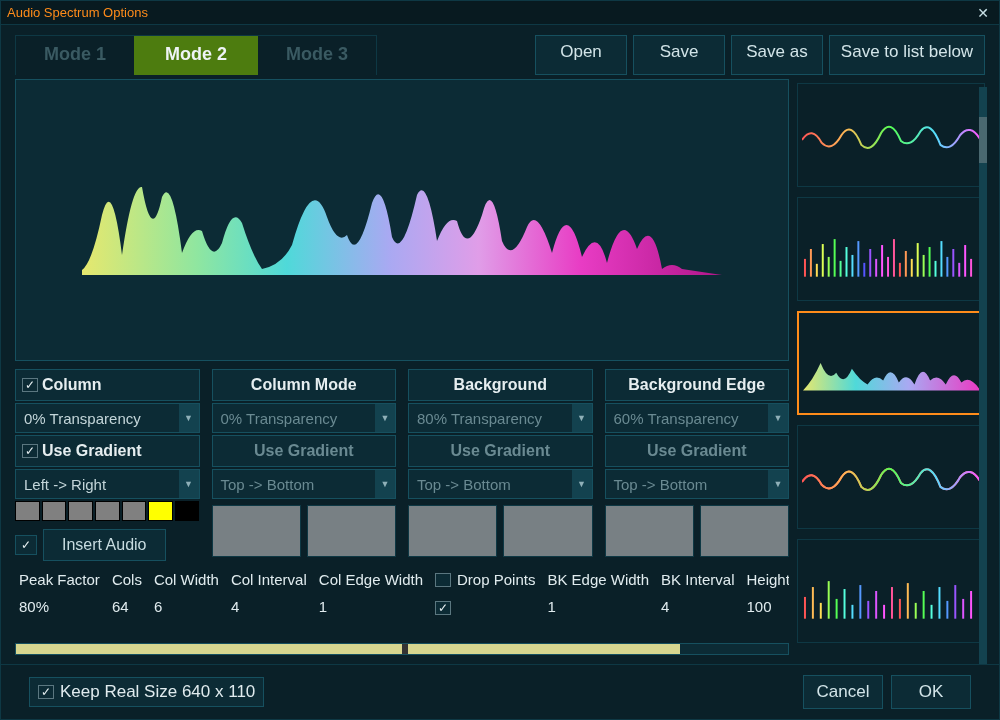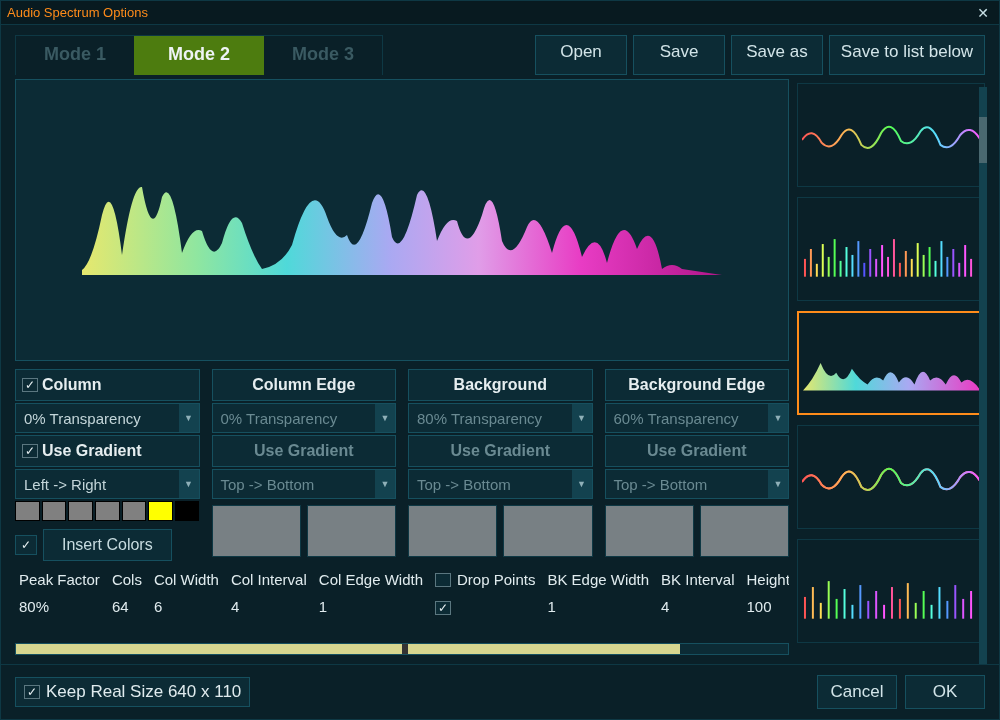--- a/index.html
+++ b/index.html
@@ -4,21 +4,21 @@
 <style>
   * { box-sizing: border-box; margin: 0; padding: 0; font-family: "Segoe UI", Arial, sans-serif; }
   body { background: #000; width: 1000px; height: 720px; overflow: hidden; }
   .window { width: 1000px; height: 720px; background: #0a2028; border: 1px solid #0e3844; display: flex; flex-direction: column; }
   .titlebar { height: 24px; background: #081a20; display: flex; align-items: center; padding: 4px 6px; border-bottom: 1px solid #0e3844; }
   .titlebar .title { color: #ff8c1a; font-size: 13px; flex: 1; }
   .titlebar .close { color: #c8e0e6; font-size: 14px; cursor: pointer; padding: 0 4px; }
 
   .toprow { display: flex; gap: 6px; padding: 10px 14px 4px 14px; }
   .modetabs { display: flex; border: 1px solid #0e3844; border-bottom: none; }
-  .modetab { padding: 8px 28px 10px; font-size: 18px; font-weight: bold; color: #3a5a62; cursor: pointer; border-right: 6px solid #4d7c0f; }
+  .modetab { padding: 8px 28px 10px; font-size: 18px; font-weight: bold; color: #3a5a62; cursor: pointer; border-right: 3px solid #4d7c0f; }
   .modetab:last-child { border-right: none; }
   .modetab.active { color: #eef4f5; background: #4d7c0f; }
   .spacer { flex: 1; }
   .btn { background: #0c2b35; border: 1px solid #16505f; color: #d2e4e8; font-size: 17px; padding: 6px 0; width: 92px; text-align: center; cursor: pointer; }
   .btn.wide { width: 156px; }
 
   .mainrow { display: flex; gap: 8px; padding: 0 14px 0 14px; flex: 1; min-height: 0; }
   .leftcol { width: 774px; display: flex; flex-direction: column; }
   .preview { flex: 0 0 282px; background: #0c2b35; border: 1px solid #16505f; display: flex; align-items: center; justify-content: center; }
   .preview svg { width: 640px; height: 110px; }
@@ -47,21 +47,21 @@
   .paramcol { display:flex; flex-direction:column; align-items:flex-start; padding: 0 4px; text-align: right; }
   .paramcol .plbl { color:#e0ebee; font-size:15px; font-weight:500; white-space:nowrap; margin-bottom:10px; }
   .paramcol .pval { color:#e0ebee; font-size:15px; }
   .droppoints .plbl { display:flex; align-items:center; gap:6px;}
   .paramend { width: 12px; background:#13424f; align-self: stretch; height: 58px; }
 
   .progress { margin: 14px 0 0 0; height: 12px; background:#0c2b35; border:1px solid #16505f; display:flex; align-items:center; position:relative;}
   .progress .track { position:absolute; left:0; top:0; bottom:0; background:#d7d68f; width: 86%; }
   .progress .handle { position:absolute; left:50%; top:0; bottom:0; width:6px; background:#333; }
 
-  .footer { display:flex; align-items:center; padding: 10px 14px; gap: 8px; border-top: 1px solid #0e3844; }
+  .footer { display:flex; align-items:center; padding: 10px 28px; gap: 8px; border-top: 1px solid #0e3844; }
   .footer .keep { display:flex; align-items:center; gap:6px; color:#e0ebee; font-size:17px; border:1px solid #16505f; background:#0c2b35; padding:4px 8px;}
   .footer .spacer { flex:1; }
 
   
   .sidebar { width: 196px; display:flex; flex-direction:column; gap:10px; padding-top:4px; position:relative;}
   .preset { height:104px; background:#0a2028; border:1px solid #0e3844; display:flex; align-items:center; justify-content:center; cursor:pointer; padding:4px;}
   .preset.selected { border: 2px solid #ff8c1a; }
   .preset svg { width: 100%; height: 100%; }
   .sidebar .scroll { position:absolute; right:-2px; top:8px; bottom:0; width:8px; background:#13424f;}
   .sidebar .scroll .thumb { position:absolute; top:30px; height:46px; width:100%; background:#4a6870; }
@@ -131,27 +131,27 @@
             <span class="swatch" style="flex:1;background:#808080"></span>
             <span class="swatch" style="flex:1;background:#808080"></span>
             <span class="swatch" style="flex:1;background:#808080"></span>
             <span class="swatch" style="flex:1;background:#808080"></span>
             <span class="swatch" style="flex:1;background:#808080"></span>
             <span class="swatch" style="flex:1;background:#ffff00"></span>
             <span class="swatch" style="flex:1;background:#000"></span>
           </div>
           <div class="insertrow">
             <span class="chk on" style="height:20px;width:22px;border:1px solid #16505f;"></span>
-            <span class="insertbtn">Insert Colors</span>
+            <span class="insertbtn">Insert Audio</span>
           </div>
         </div>
 
         <div class="ctrlcol">
           <div class="hdr center">
-            <span class="lbl">Column Edge</span>
+            <span class="lbl">Column Mode</span>
           </div>
           <div class="combo dim">
             <span class="val">0% Transparency</span>
             <span class="arrow">▼</span>
           </div>
           <div class="hdr center">
             <span class="lbl" style="color:#6a8a92">Use Gradient</span>
           </div>
           <div class="combo dim">
             <span class="val">Top -&gt; Bottom</span>

